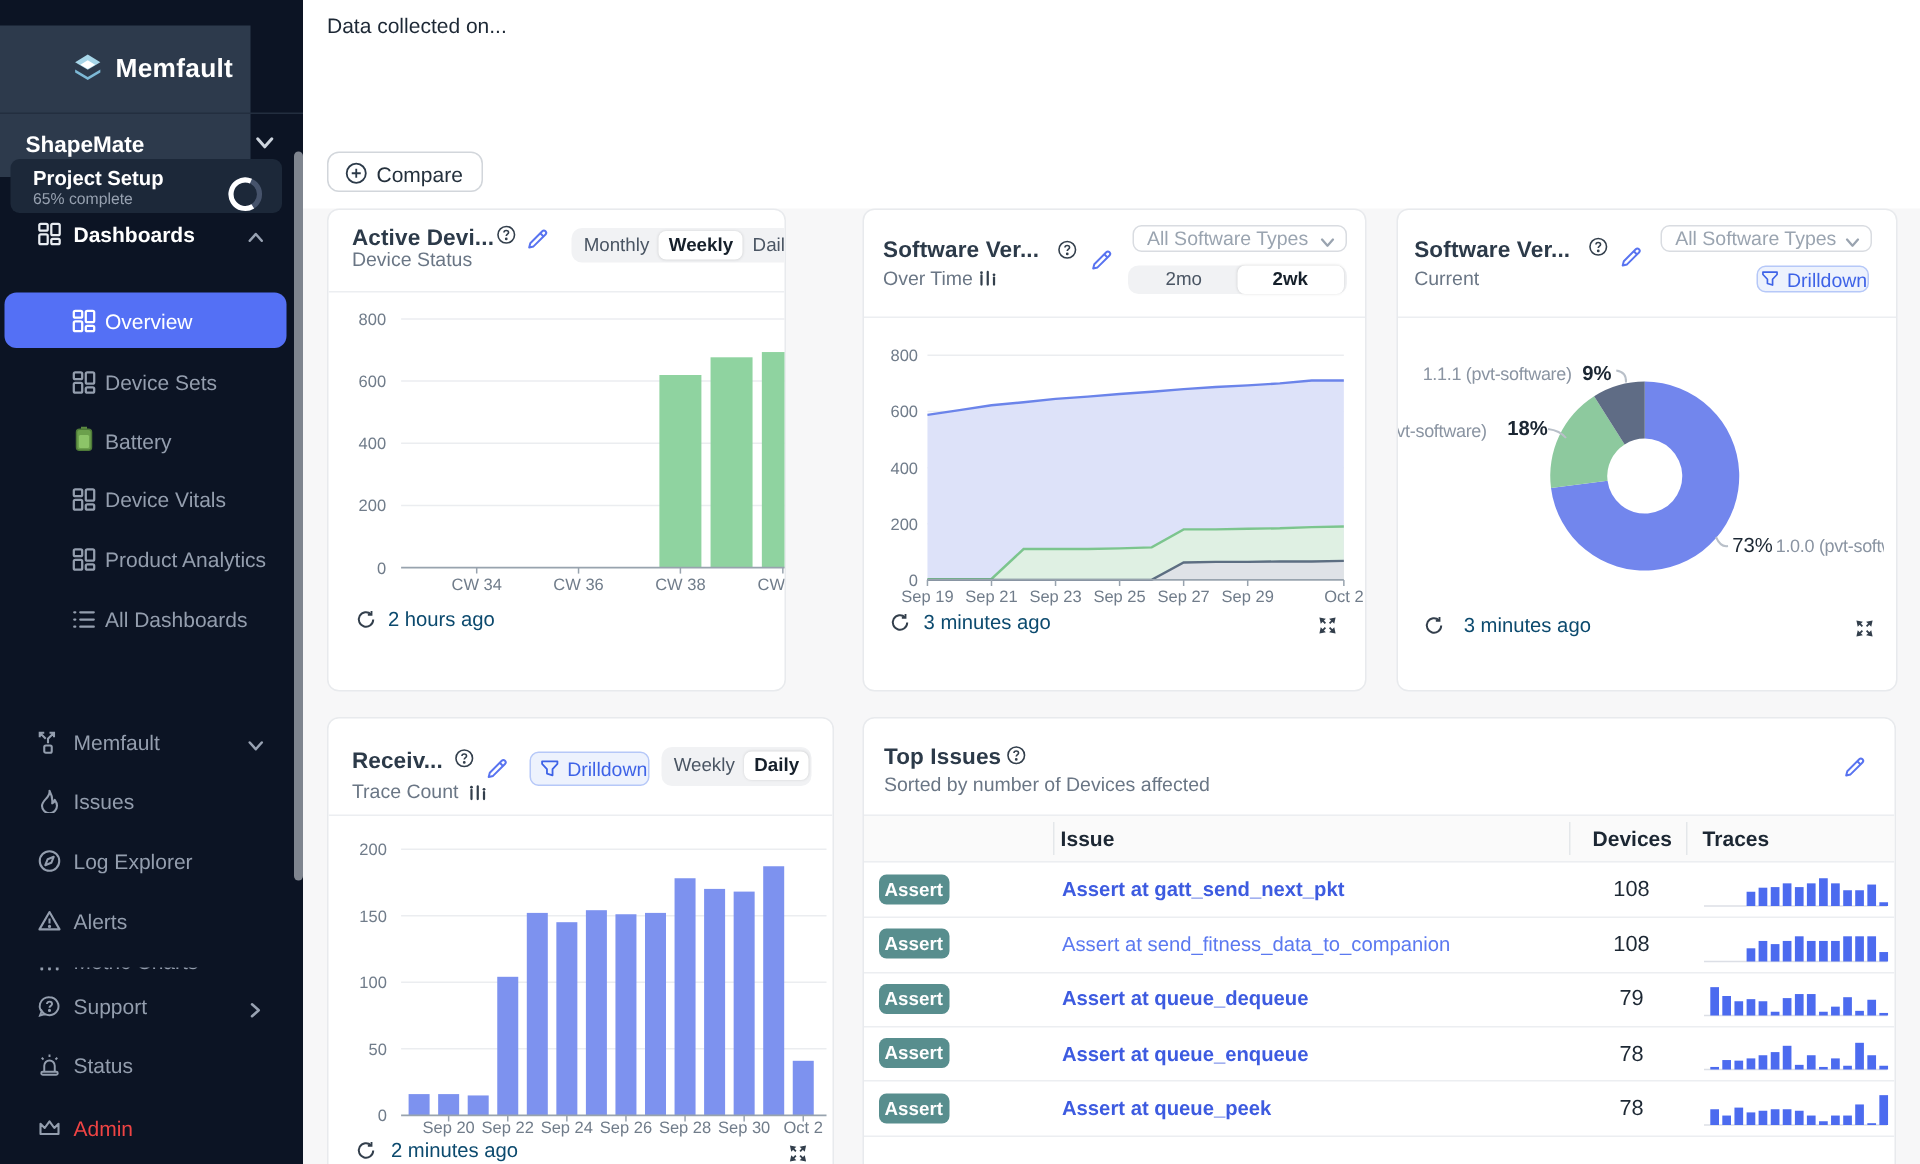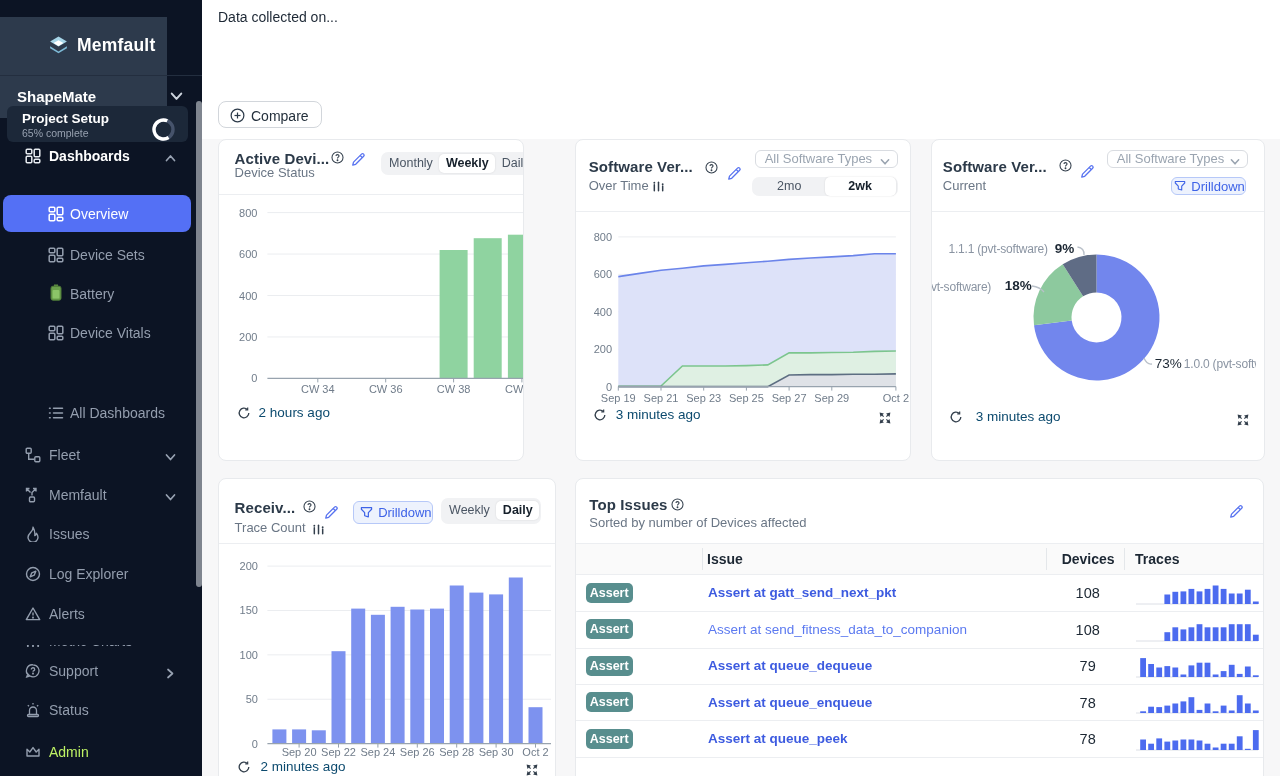--- a/index.html
+++ b/index.html
@@ -115,45 +115,43 @@
       <span class="ic"><svg width="16" height="16" viewBox="0 0 16 16">
           <g fill="none" stroke="#949eae" stroke-width="1.5">
             <rect x="1.2" y="1.2" width="5.6" height="4.6" rx="1"></rect>
             <rect x="9.2" y="1.2" width="5.6" height="7.6" rx="1"></rect>
             <rect x="1.2" y="8.2" width="5.6" height="6.6" rx="1"></rect>
             <rect x="9.2" y="11.2" width="5.6" height="3.6" rx="1"></rect>
           </g>
         </svg></span>
       <span class="lb" style="color:#949eae">Device Vitals</span>
     </div>
+    <div class="nav-it lvl2" style="top:361px">
+      <span class="ic"><svg width="16" height="16" viewBox="0 0 16 16">
+          <g fill="none" stroke="#949eae" stroke-width="1.5">
+            <rect x="1.2" y="1.2" width="5.6" height="4.6" rx="1"></rect>
+            <rect x="9.2" y="1.2" width="5.6" height="7.6" rx="1"></rect>
+            <rect x="1.2" y="8.2" width="5.6" height="6.6" rx="1"></rect>
+            <rect x="9.2" y="11.2" width="5.6" height="3.6" rx="1"></rect>
+          </g>
+        </svg></span>
+      <span class="lb" style="color:#949eae">Product Analytics</span>
+    </div>
     <div class="nav-it lvl2" style="top:401px">
       <span class="ic"><svg width="16" height="16" viewBox="0 0 16 16">
           <g stroke="#949eae" stroke-width="1.5" stroke-linecap="round">
             <line x1="5.5" y1="3.2" x2="14.5" y2="3.2"></line>
             <line x1="1.5" y1="3.2" x2="2.2" y2="3.2"></line>
             <line x1="5.5" y1="8" x2="14.5" y2="8"></line>
             <line x1="1.5" y1="8" x2="2.2" y2="8"></line>
             <line x1="5.5" y1="12.8" x2="14.5" y2="12.8"></line>
             <line x1="1.5" y1="12.8" x2="2.2" y2="12.8"></line>
           </g>
         </svg></span>
       <span class="lb" style="color:#949eae">All Dashboards</span>
-    </div>
-    <div class="nav-it lvl1" style="top:443px">
-      <span class="ic"><svg width="16" height="16" viewBox="0 0 16 16">
-          <g fill="none" stroke="#949eae" stroke-width="1.4">
-            <rect x="1.2" y="1.2" width="5" height="5" rx="1"></rect>
-            <rect x="9.8" y="9.8" width="5" height="5" rx="1"></rect>
-            <path d="M3.7 6.2v6h6"></path>
-          </g>
-        </svg></span>
-      <span class="lb" style="color:#949eae">Fleet</span>
-      <span class="chev"><svg width="11" height="11" viewBox="0 0 11 11">
-          <path d="M1.5 3 5.5 7.5 9.5 3" fill="none" stroke="#98a2b2" stroke-width="1.7" stroke-linecap="round" stroke-linejoin="round"></path>
-        </svg></span>
     </div>
     <div class="nav-it lvl1" style="top:483px">
       <span class="ic"><svg width="16" height="16" viewBox="0 0 16 16">
           <g fill="none" stroke="#949eae" stroke-width="1.4">
             <path d="M1.5 4.5v-3h3M1.5 1.5l4 4M8 1.5h3v3M11 1.5l-4 4 0 3"></path>
             <rect x="4.5" y="10" width="5" height="4.8" rx="1"></rect>
           </g>
         </svg></span>
       <span class="lb" style="color:#949eae">Memfault</span>
       <span class="chev"><svg width="11" height="11" viewBox="0 0 11 11">
@@ -225,21 +223,21 @@
           </g>
         </svg></span>
       <span class="lb" style="color:#949eae">Status</span>
     </div>
     <div class="nav-it lvl1" style="top:740px">
       <span class="ic"><svg width="16" height="16" viewBox="0 0 16 16">
           <g fill="none" stroke="#949eae" stroke-width="1.4" stroke-linejoin="round">
             <path d="M2 5.2 4.8 8 8 3.6 11.2 8 14 5.2V12H2z"></path>
           </g>
         </svg></span>
-      <span class="lb" style="color:#bef264">Admin</span>
+      <span class="lb" style="color:#ef4444">Admin</span>
     </div>
     <div id="sb-thumb"></div>
   </div>
 <div id="main">
     <div class="abs" style="left:16px;top:9px;font-size:14px;color:#1d2835">Data collected on...</div>
     <div class="abs" style="left:16px;top:101px;width:104px;height:27px;border:1px solid #d2d6db;border-radius:8px;background:#fff">
       <span class="abs" style="left:11px;top:6px"><svg width="15" height="15" viewBox="0 0 16 16">
           <g fill="none" stroke="#2c3a49" stroke-width="1.3">
             <circle cx="8" cy="8" r="6.8"></circle>
             <line x1="8" y1="4.8" x2="8" y2="11.2"></line>

